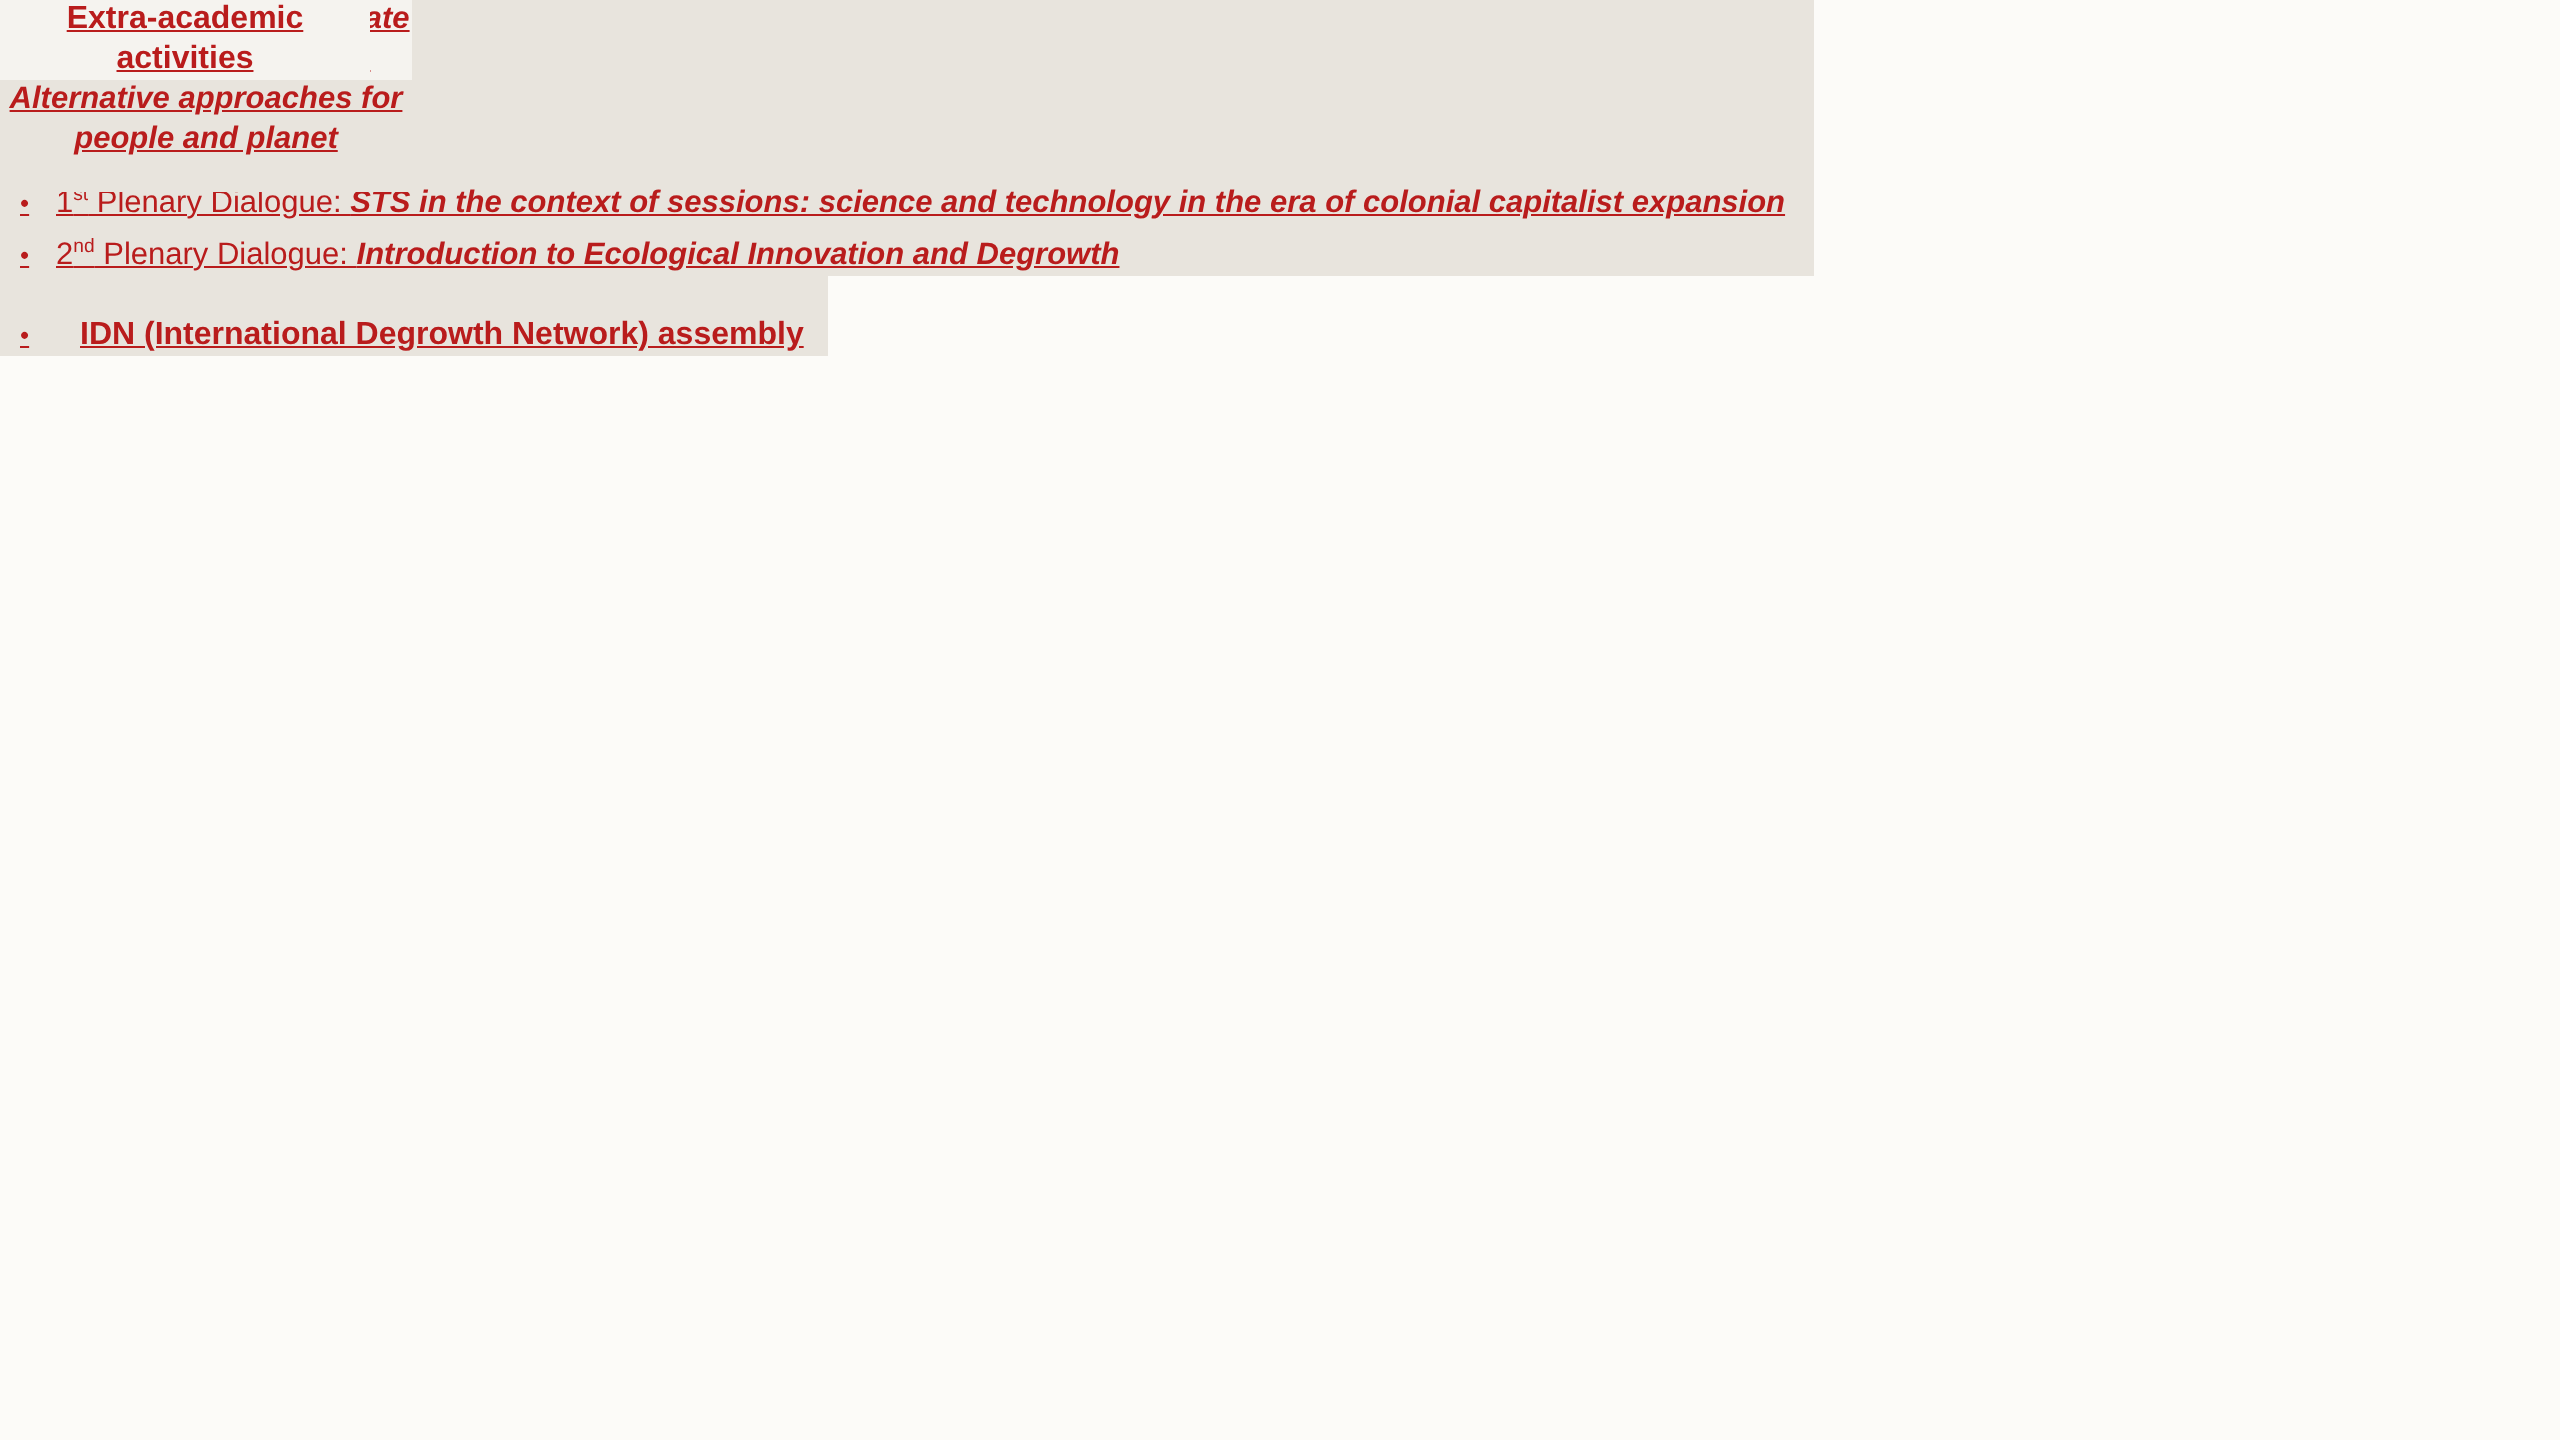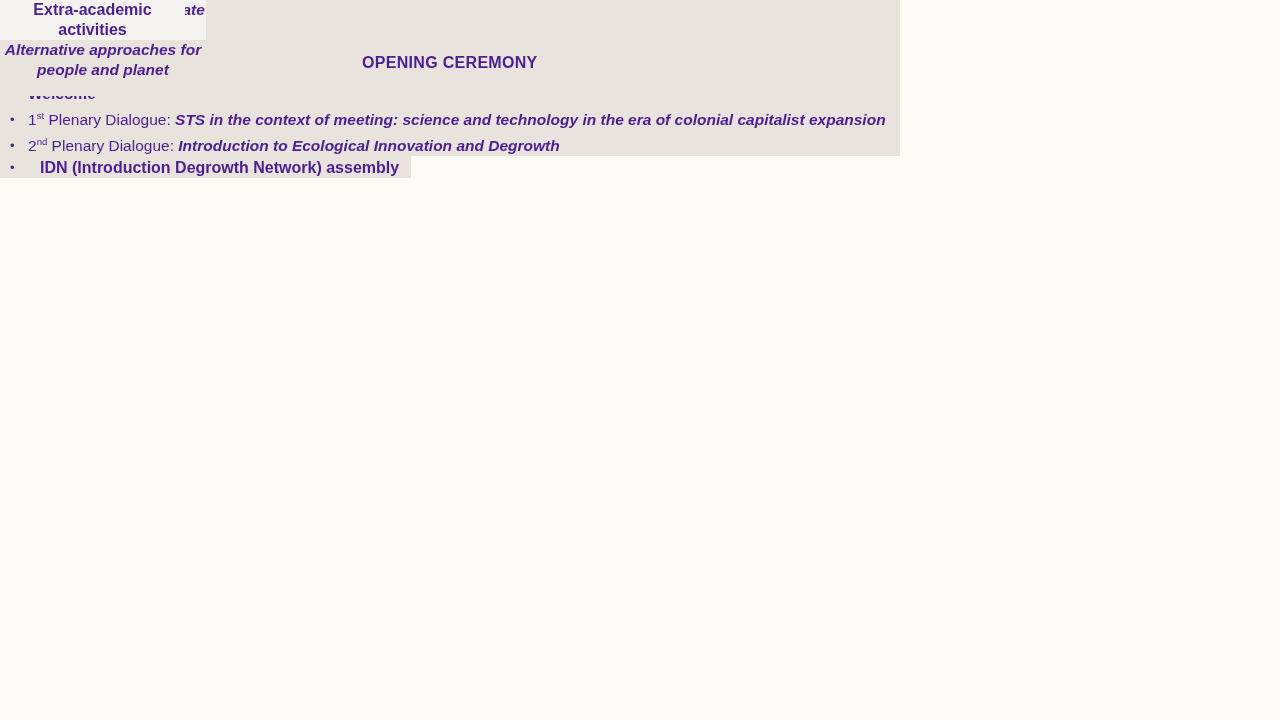--- a/index.html
+++ b/index.html
@@ -5,21 +5,21 @@
   html,body{margin:0;padding:0;background:#fcfbf8;}
   #stage{
     position:relative;width:1280px;height:720px;overflow:hidden;
     background:#fcfbf8;
     font-family:"Liberation Sans","DejaVu Sans",sans-serif;
     color:#1e2a49;
   }
   .cell{
     position:absolute;box-sizing:border-box;
     display:flex;align-items:center;
-    text-align:center;color:#4c1d95;
+    text-align:center;color:#b91c1c;text-decoration:underline;
   }
   .beige{background:#e8e4dd;}
   .off{background:#f5f3ef;}
   .block{display:block;}
 
   
   #t0{left:0;top:0;width:137;height:29;}
   #t1{left:0;top:31;width:137;height:106;}
   #t2{left:0;top:139;width:137;height:89;}
   #t3{left:0;top:230;width:137;height:88;}
@@ -134,21 +134,21 @@
     </div>
 
   <div class="cell beige block" id="a-top">
     <div class="blist">
       <div class="bitem">
         <span class="blt">•</span>
         <span class="btxt">PhD Symposium</span>
       </div>
       <div class="bitem">
         <span class="blt">•</span>
-        <span class="btxt">IDN (Introduction Degrowth Network) assembly</span>
+        <span class="btxt">IDN (International Degrowth Network) assembly</span>
       </div>
     </div>
   </div>
   <div class="cell off" id="a-bot">
     <span class="evening">*Extra-academic activities</span>
   </div>
 
   <div class="cell beige block" id="b-top">
     <div class="blist">
       <div class="bitem">
@@ -163,29 +163,28 @@
   </div>
   <div class="cell off" id="b-mid">
     <div class="blist">
       <div class="bitem">
         <span class="blt">•</span>
         <span class="btxt">Registration opening</span>
       </div>
     </div>
   </div>
   <div class="cell beige block" id="b-bot">
-    <div class="oc-head">OPENING CEREMONY</div>
     <div class="oclist">
       <div class="bitem">
         <span class="blt">•</span>
         <span class="wl">Welcome</span>
       </div>
       <div class="bitem">
         <span class="blt">•</span>
-        <span class="optxt"><span>1</span><sup>st</sup><span> Plenary Dialogue: </span><span class="ttl">STS in the context of meeting: science and technology in the era of colonial capitalist expansion</span></span>
+        <span class="optxt"><span>1</span><sup>st</sup><span> Plenary Dialogue: </span><span class="ttl">STS in the context of sessions: science and technology in the era of colonial capitalist expansion</span></span>
       </div>
       <div class="bitem">
         <span class="blt">•</span>
         <span class="optxt"><span>2</span><sup>nd</sup><span> Plenary Dialogue: </span><span class="ttl">Introduction to Ecological Innovation and Degrowth</span></span>
       </div>
     </div>
   </div>
 
   <div class="cell off" id="d1-r0"></div>
   <div class="cell beige" id="d1-plen">

